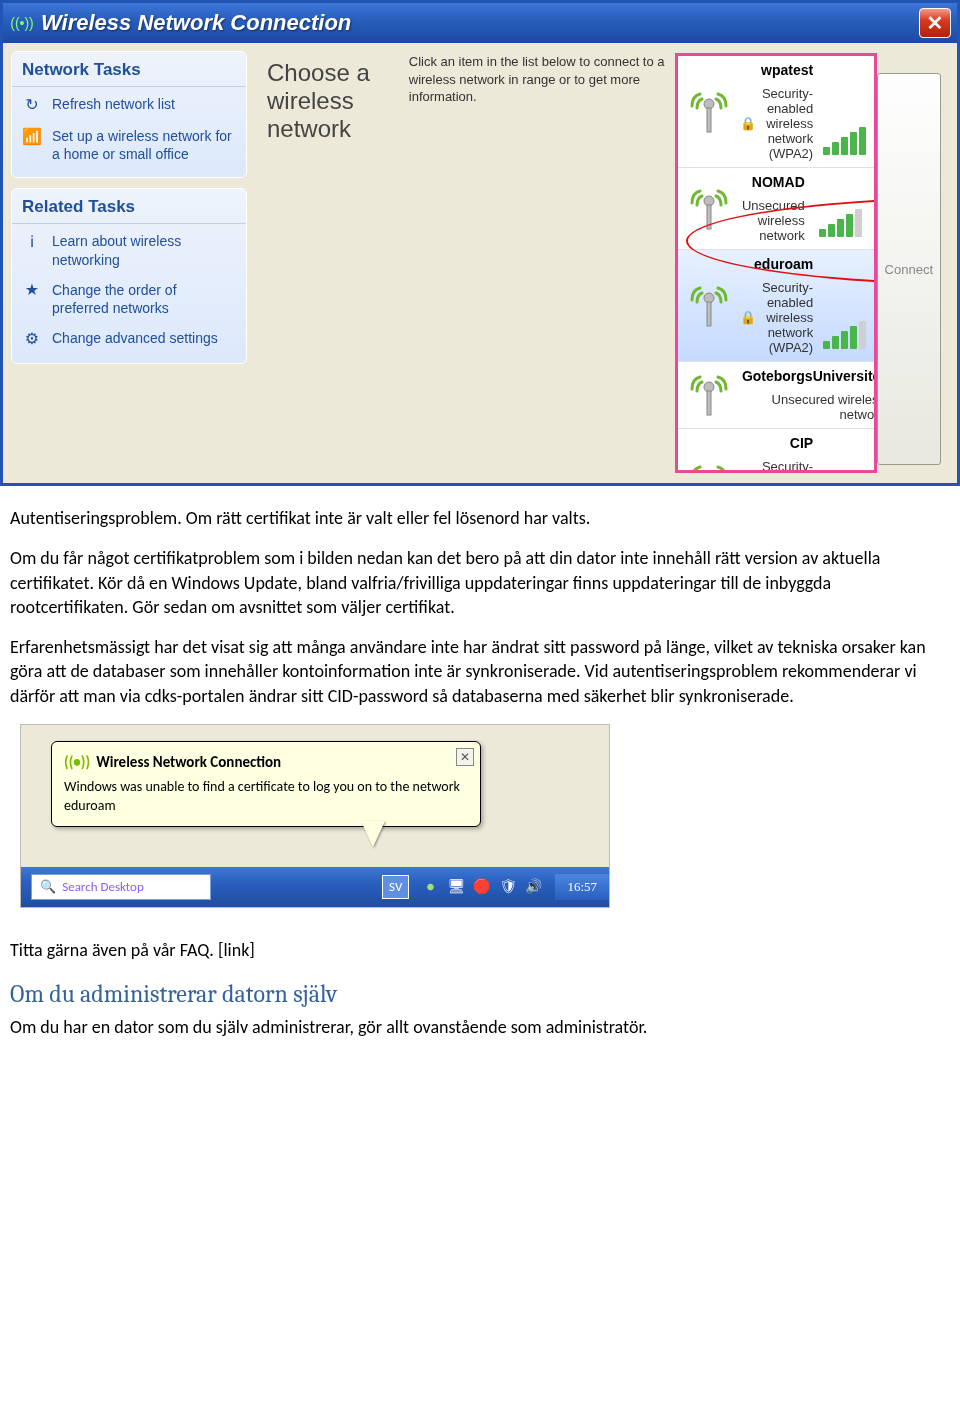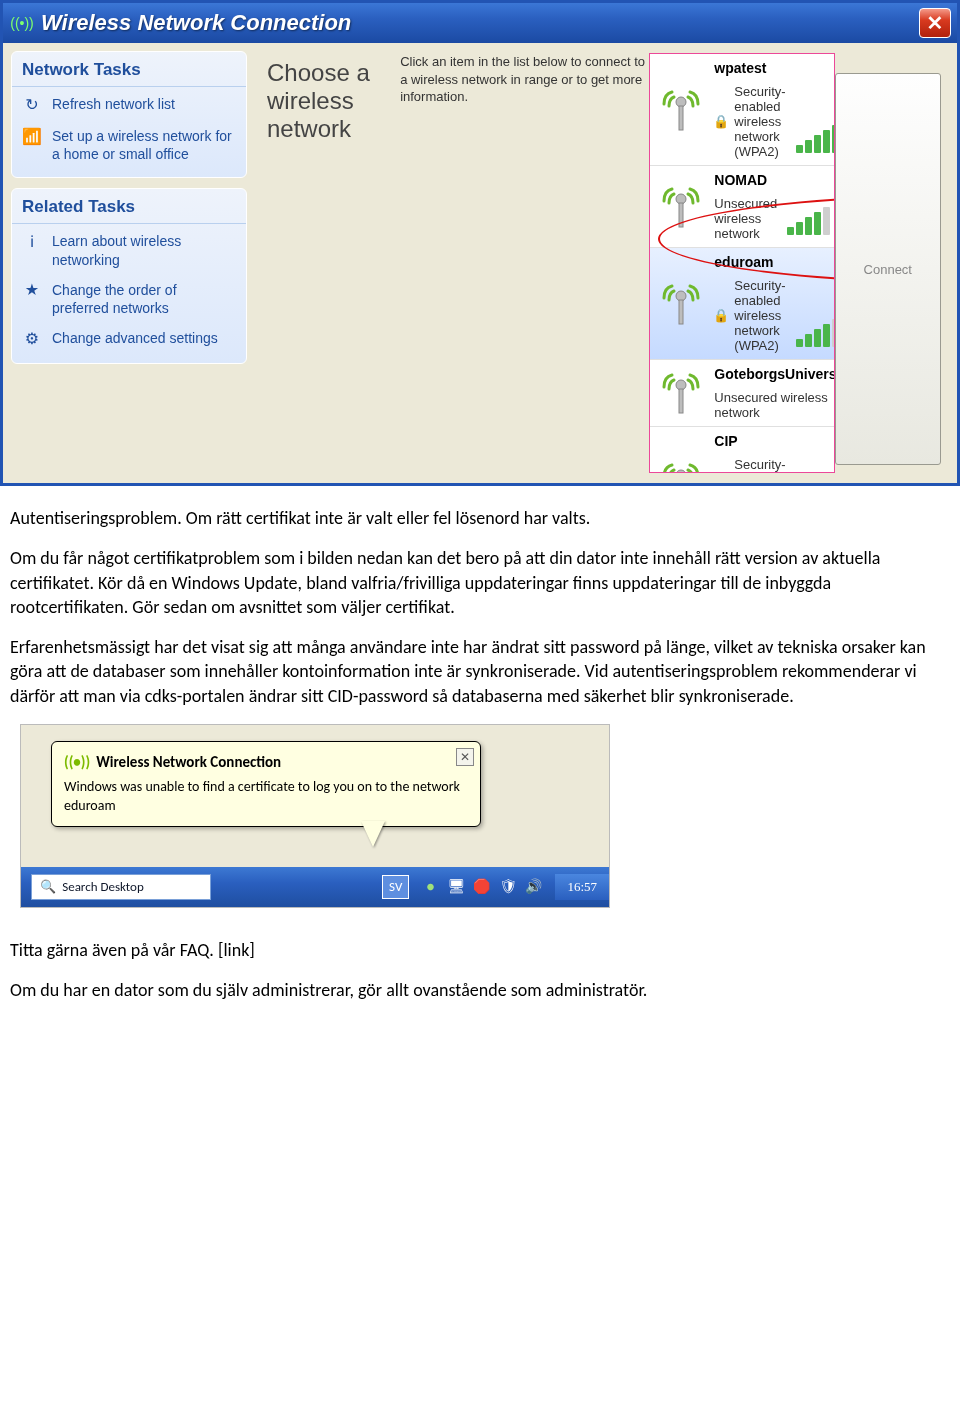--- a/index.html
+++ b/index.html
@@ -64,21 +64,21 @@
     display:flex; align-items:flex-start; gap:10px;
     padding:8px 10px 4px 10px;
     color:#204f9c;
     font-size:14px; line-height:1.3;
     cursor:pointer;
   }
   .side-item .ic { width:20px; height:20px; flex:none; display:flex; align-items:center; justify-content:center; font-size:16px; }
   .main-col { flex:1; padding: 10px 12px 10px 6px; display:flex; }
   .main-title { font-size:24px; color:#444; margin:6px 0 16px 6px; }
   .instr { font-size:13px; color:#333; margin:0 0 10px 6px; line-height:1.35; }
-  .net-list { border:1px solid #ec4899; background:#fff; height: 420px; overflow:hidden; position:relative; }
+  .net-list { border:3px solid #ec4899; background:#fff; height: 420px; overflow:hidden; position:relative;text-align:right; }
   .net-row {
     display:flex; align-items:stretch; gap:10px;
     padding:6px 8px;
     border-bottom:1px solid #e0e0e0;
   }
   .net-row.sel { background: linear-gradient(to bottom, #e7f0ff, #c5daff); }
   .net-ant { width:52px; display:flex; align-items:center; justify-content:center; }
   .net-mid { flex:1; display:flex; flex-direction:column; justify-content:center; gap:8px; }
   .net-name { font-weight:bold; font-size:14px; color:#000; }
   .net-sec { font-size:13px; color:#333; display:flex; align-items:center; gap:6px; }
@@ -91,21 +91,21 @@
     position:absolute;
     border:2px solid #d11;
     border-radius:50%;
     pointer-events:none;
   }
   .btn-row { display:flex; justify-content:flex-end; padding:20px 4px 8px 0; }
   .xp-btn {
     background: linear-gradient(to bottom,#fefefe,#e8e8e0);
     border:1px solid #9a9a90;
     border-radius:3px;
-    padding:4px 28px;
+    padding:4px 7px;
     font-size:13px;
     color:#888;
     cursor:pointer;
   }
 
   
   .doc { padding: 0 10px 30px 10px; font-family: Calibri, Arial, sans-serif; font-size:18px; color:#000; line-height:1.35; }
   .doc p { margin: 0 0 16px 0; }
 
   
@@ -372,29 +372,30 @@
       <div class="bt">
           <span style="color:#7dbb00">((•))</span> 
           <span>Wireless Network Connection</span>
         </div>
       <div style="margin-top:6px">Windows was unable to find a certificate to log you on to the network eduroam</div>
     </div>
     <div class="balloon-tail"></div>
     <div class="taskbar">
       <div class="task-search">
         <span style="margin-right:6px;color:#888">🔍</span>
-        <span style="color:#0f172a">Search Desktop</span>
+        <span style="color:#8b5cf6">Search Desktop</span>
       </div>
       <div class="lang-badge">SV</div>
       <div class="tray">
         <span class="ti" style="color:#9fe07a">●</span>
         <span class="ti">🖥</span>
         <span class="ti">🛑</span>
         <span class="ti">🛡</span>
         <span class="ti">🔊</span>
       </div>
       <div class="clock">16:57</div>
     </div>
   </div>
 
   <p>Titta gärna även på vår FAQ. [link]</p>
+  <div class="doc-h2">Om du administrerar datorn själv</div>
   <p>Om du har en dator som du själv administrerar, gör allt ovanstående som administratör.</p>
 </div>
 
 </body></html>

